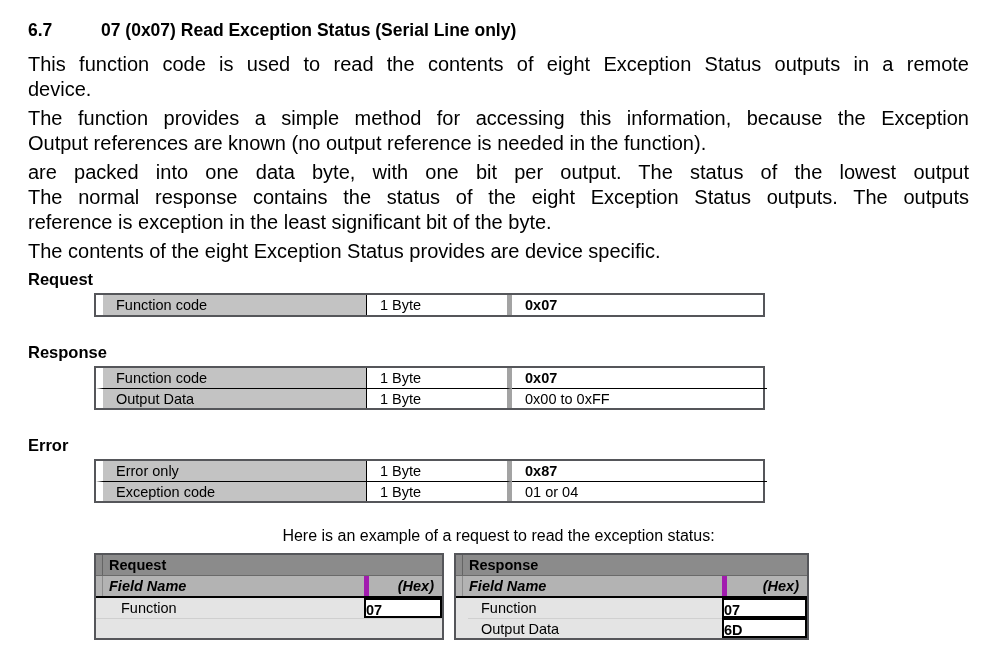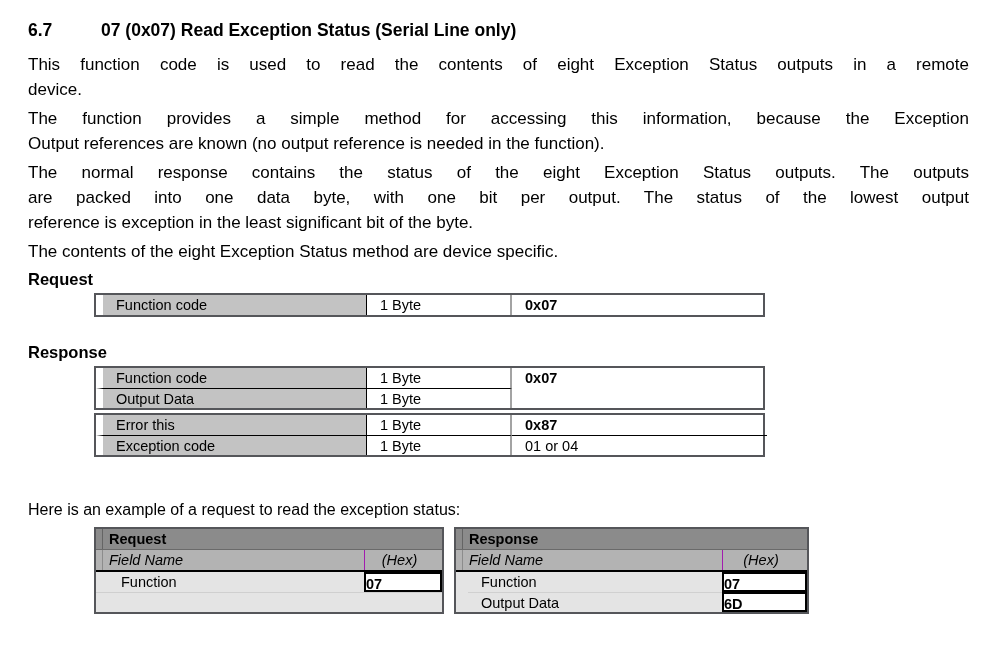--- a/index.html
+++ b/index.html
@@ -14,21 +14,21 @@
   
   .h-main {
     font-size: 17.5px; font-weight: bold; line-height: 24px;
     display: flex; margin: 2px 0 10px 0;
   }
   .h-num { width: 73px; flex: 0 0 73px; }
 
   
   .para { margin: 0 0 4px 0; }
   .jline {
-    font-size: 17px; line-height: 25px; height: 25px;
+    font-size: 20px; line-height: 25px; height: 25px;
     text-align: justify; text-align-last: justify;
     white-space: normal; overflow: hidden;
   }
   .jline.last { text-align: left; text-align-last: left; }
 
   
   .sec-h { font-size: 16.5px; font-weight: bold; line-height: 22px; margin: 0; }
   .gap-lg { margin-top: 24px; }
 
   
@@ -44,50 +44,50 @@
   .sc {
     height: 20px; line-height: 20px; font-size: 14.5px;
     white-space: nowrap; overflow: hidden; box-sizing: border-box;
   }
   .sc.label {
     background: #c3c3c3;
     border-left: 7px solid #fff;
     border-right: 1px solid #000;
     padding-left: 13px;
   }
-  .sc.size { border-right: 2px solid #a3a3a3; padding-left: 13px; }
+  .sc.size { border-right: 5px solid #a3a3a3; padding-left: 13px; }
   .sc.value { padding-left: 13px; }
   .bold { font-weight: bold; }
 
   
-  .intro { font-size: 16px; line-height: 25px; margin: 40px 0 0 0; }
+  .intro { font-size: 16px; line-height: 25px; margin: 20px 0 0 0; text-align: center; }
   .ex-wrap { display: flex; gap: 10px; margin: 5px 0 0 66px; }
   .ex-table { border: 2px solid #55565a; box-sizing: border-box; background: #e4e4e4; }
   .ex-table .row { display: grid; }
   .ex-left  .row { grid-template-columns: 268px 78px; }
   .ex-right .row { grid-template-columns: 266px 85px; }
   .ec { height: 20px; line-height: 20px; font-size: 14.5px; box-sizing: border-box;
         white-space: nowrap; overflow: hidden; }
   .row.header .ec {
     grid-column: 1 / span 2;
     background: #8b8b8b
       linear-gradient(to right, rgba(0,0,0,0) 6px, rgba(0,0,0,0.28) 6px,
                       rgba(0,0,0,0.28) 7px, rgba(0,0,0,0) 7px);
     font-weight: bold; padding-left: 13px;
   }
   .row.fields { border-top: 1px solid #6a6a6a; border-bottom: 2px solid #000; }
   .row.fields .ec {
     background: #b3b3b3
       linear-gradient(to right, rgba(0,0,0,0) 6px, rgba(0,0,0,0.22) 6px,
                       rgba(0,0,0,0.22) 7px, rgba(0,0,0,0) 7px);
-    font-style: italic; padding-left: 13px;
+    font-style: italic; padding-left: 13px; font-weight: bold;
   }
   .row.fields .ec.hexhead {
-    background: #b3b3b3; border-left: 1px solid #a21caf;
-    padding: 0 8px 0 0; text-align: center;
+    background: #b3b3b3; border-left: 5px solid #a21caf;
+    padding: 0 8px 0 0; text-align: right;
   }
   .row.data .ec.fname { background: #e4e4e4; padding-left: 13px; margin-left: 12px; }
   .row.data + .row.data .ec.fname { border-top: 1px solid #d0d0d0; }
   .hexcell {
     background: #fff; border: 2px solid #000;
     font-weight: bold; 
   }
   .row.empty .ec { background: #e4e4e4; }
   .row.empty .ec.first { border-top: 1px solid #cfcfcf; }
 </style>
@@ -105,27 +105,27 @@
     <div class="jline">This function code is used to read the contents of eight Exception Status outputs in a remote</div>
     <div class="jline last">device.</div>
   </div>
 
   <div class="para">
     <div class="jline">The function provides a simple method for accessing this information, because the Exception</div>
     <div class="jline last">Output references are known (no output reference is needed in the function).</div>
   </div>
 
   <div class="para">
+    <div class="jline">are packed into one data byte, with one bit per output. The status of the lowest output</div>
     <div class="jline">The normal response contains the status of the eight Exception Status outputs. The outputs</div>
-    <div class="jline">are packed into one data byte, with one bit per output. The status of the lowest output</div>
     <div class="jline last">reference is exception in the least significant bit of the byte.</div>
   </div>
 
   <div class="para">
-    <div class="jline last">The contents of the eight Exception Status method are device specific.</div>
+    <div class="jline last">The contents of the eight Exception Status provides are device specific.</div>
   </div>
 
   <div class="sec-h">Request</div>
   <div class="spec-table">
     <div class="spec-row">
       <div class="sc label">Function code</div>
       <div class="sc size">1 Byte</div>
       <div class="sc value bold">0x07</div>
     </div>
   </div>
@@ -133,26 +133,28 @@
   <div class="sec-h gap-lg">Response</div>
   <div class="spec-table">
     <div class="spec-row">
       <div class="sc label">Function code</div>
       <div class="sc size">1 Byte</div>
       <div class="sc value bold">0x07</div>
     </div>
     <div class="spec-row">
       <div class="sc label">Output Data</div>
       <div class="sc size">1 Byte</div>
-    </div>
-  </div>
-
+      <div class="sc value">0x00 to 0xFF</div>
+    </div>
+  </div>
+
+  <div class="sec-h gap-lg">Error</div>
   <div class="spec-table">
     <div class="spec-row">
-      <div class="sc label">Error this</div>
+      <div class="sc label">Error only</div>
       <div class="sc size">1 Byte</div>
       <div class="sc value bold">0x87</div>
     </div>
     <div class="spec-row">
       <div class="sc label">Exception code</div>
       <div class="sc size">1 Byte</div>
       <div class="sc value">01 or 04</div>
     </div>
   </div>
 

